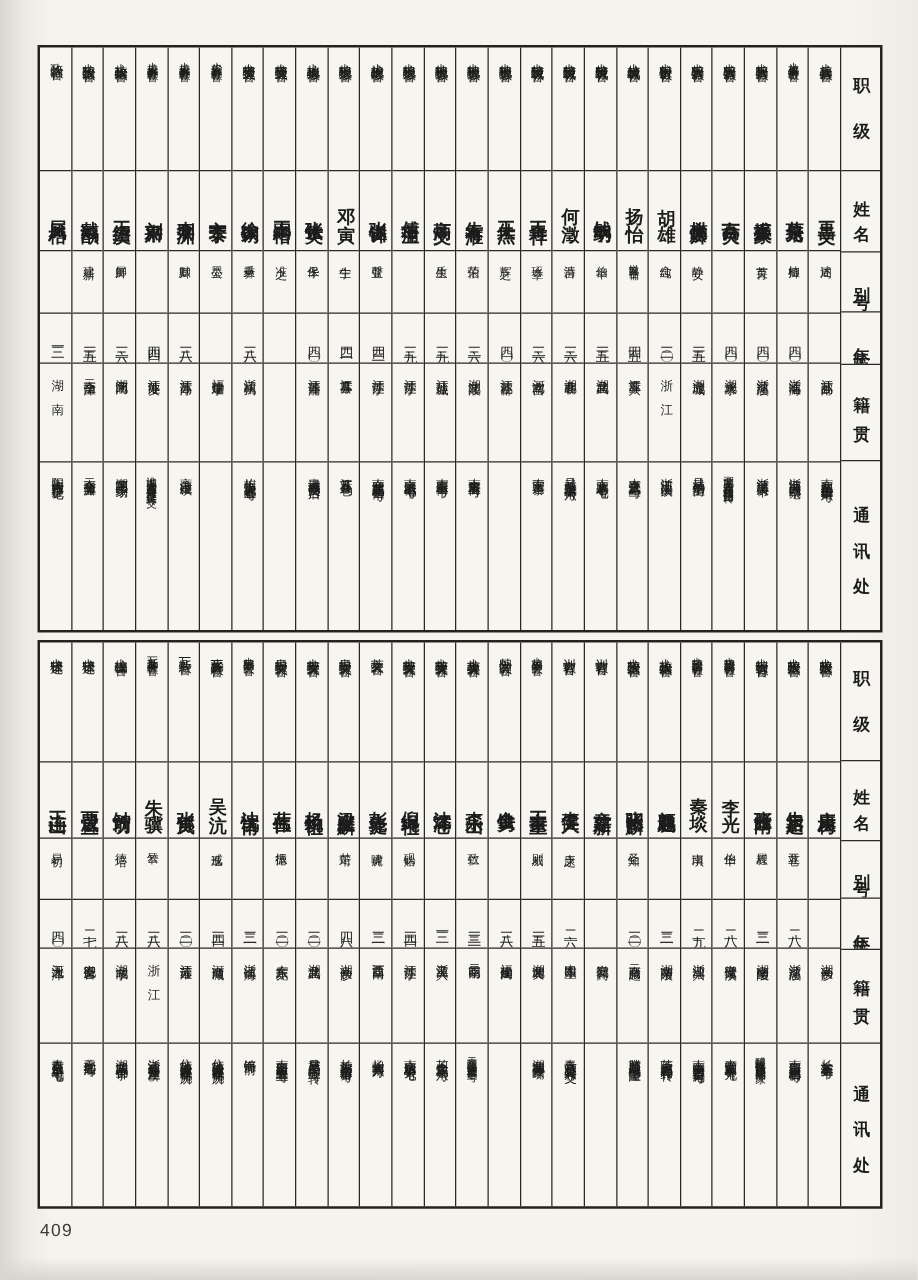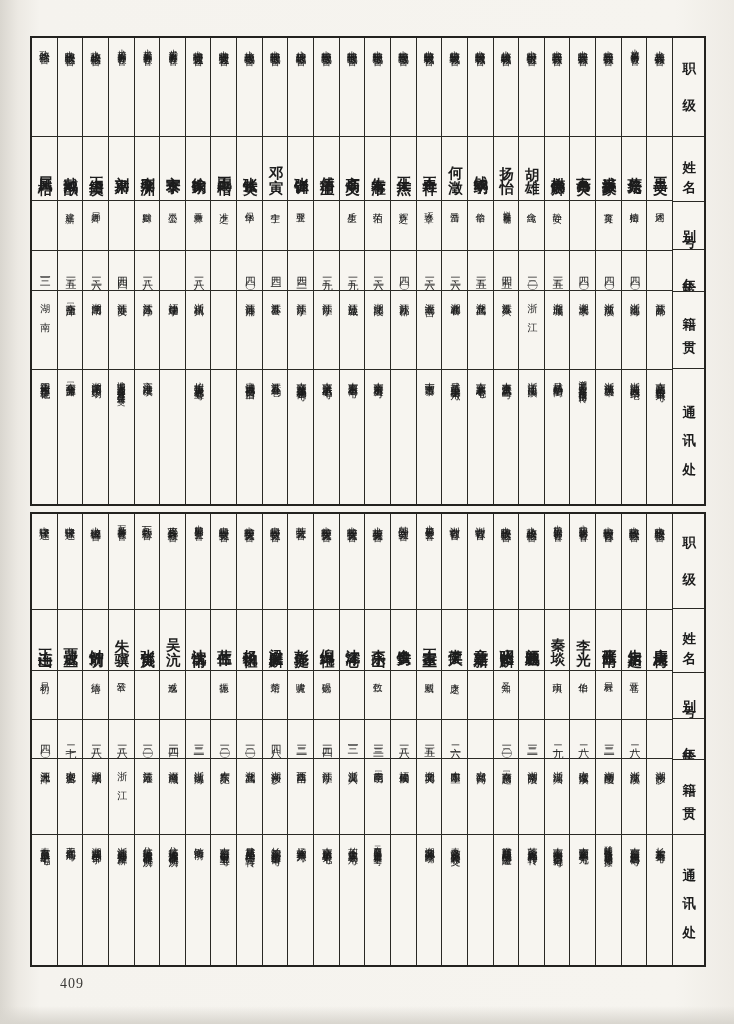--- a/index.html
+++ b/index.html
@@ -53,22 +53,22 @@
   .addr-t{font-size:10px;}
   .hcell{align-items:center;padding-top:0;}
   .hcell .vtext{font-size:13.5px;font-weight:700;}
   .h-rank .vtext{letter-spacing:2.6em;}
   .h-name .vtext{letter-spacing:1.5em;}
   .h-alias .vtext{letter-spacing:0.55em;}
   .h-age .vtext{letter-spacing:0.25em;}
   .h-origin .vtext{letter-spacing:1.8em;}
   .h-addr .vtext{letter-spacing:2.1em;}
   .page-number{
-    position:absolute;left:60px;top:976px;
-    font-family:Liberation Serif, serif;
+    position:absolute;left:32px;top:976px;
+    font-family:Liberation Sans, sans-serif;
     font-size:14px;color:#3a3936;letter-spacing:1px;
   }
 </style>
 </head>
 <body>
 
 <div class="page">
 
   <section class="reg-table t-upper">
     <div class="col header-col">

